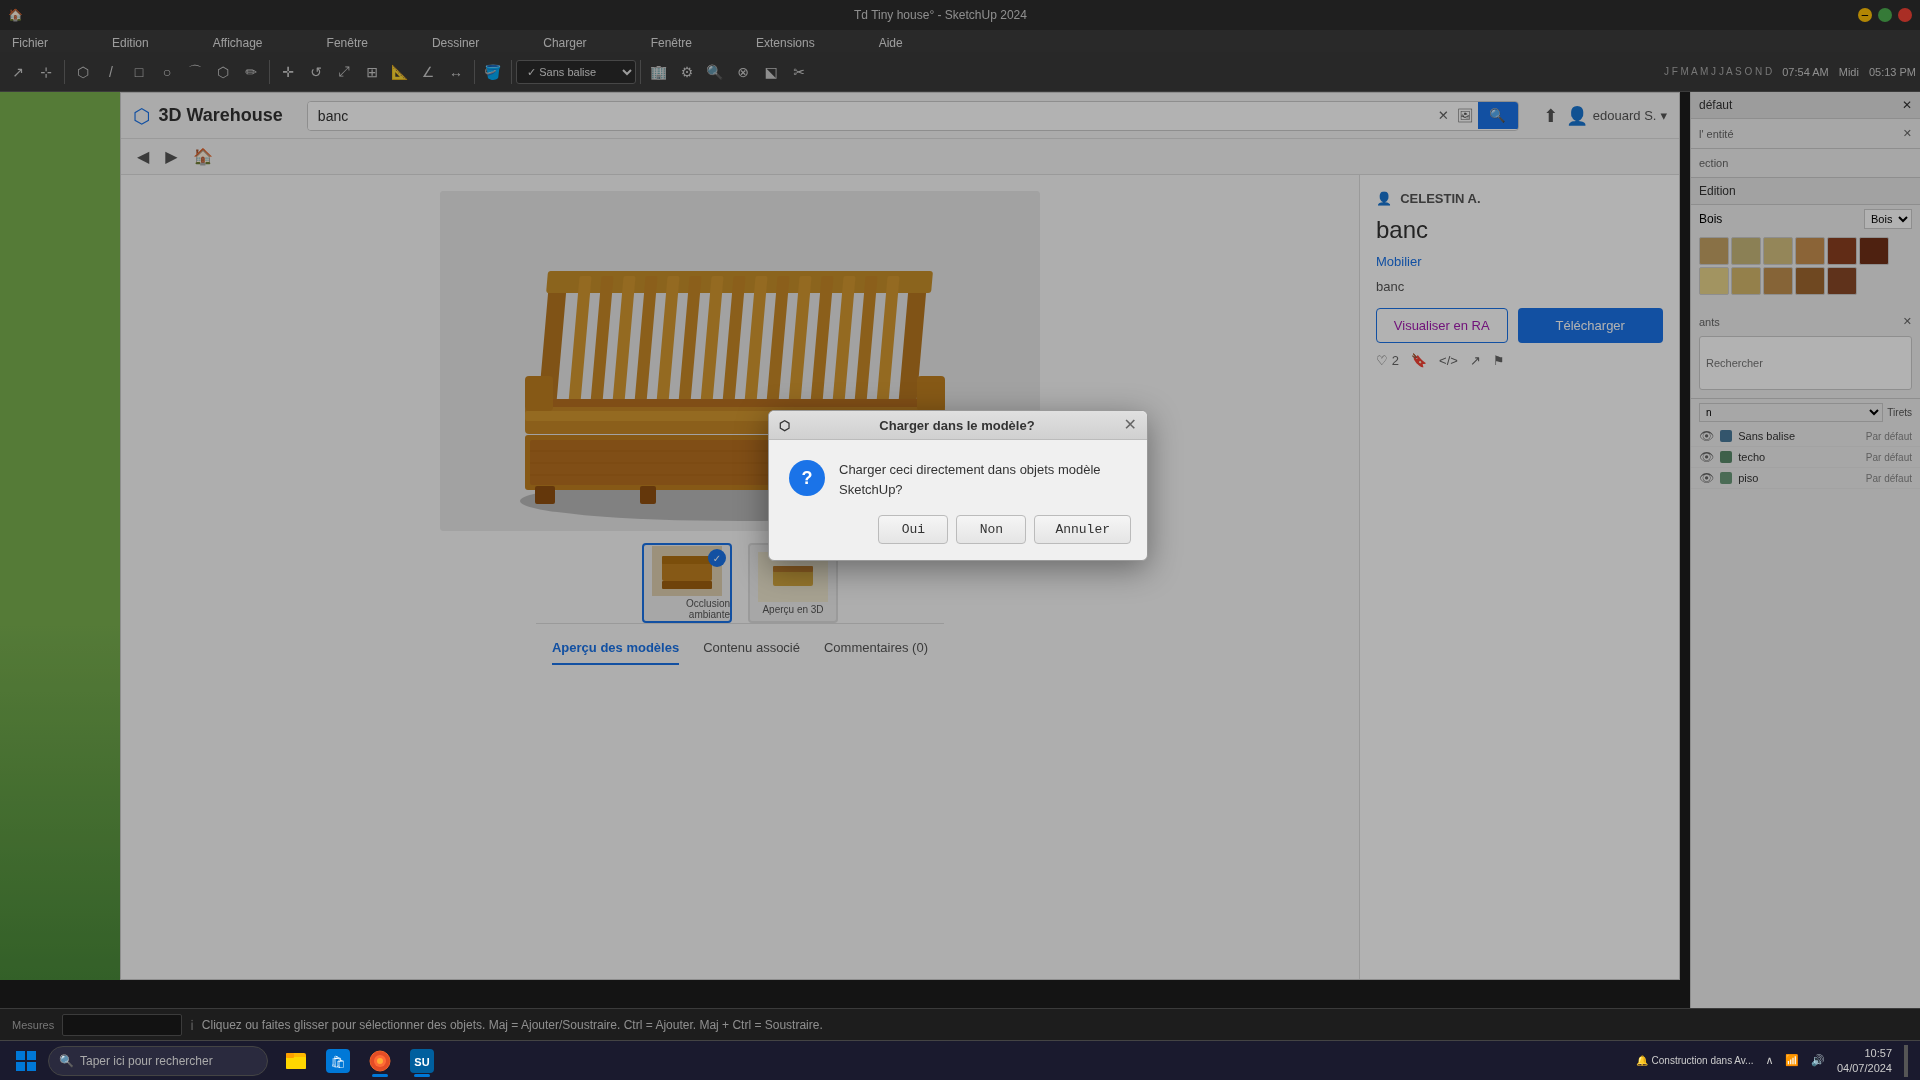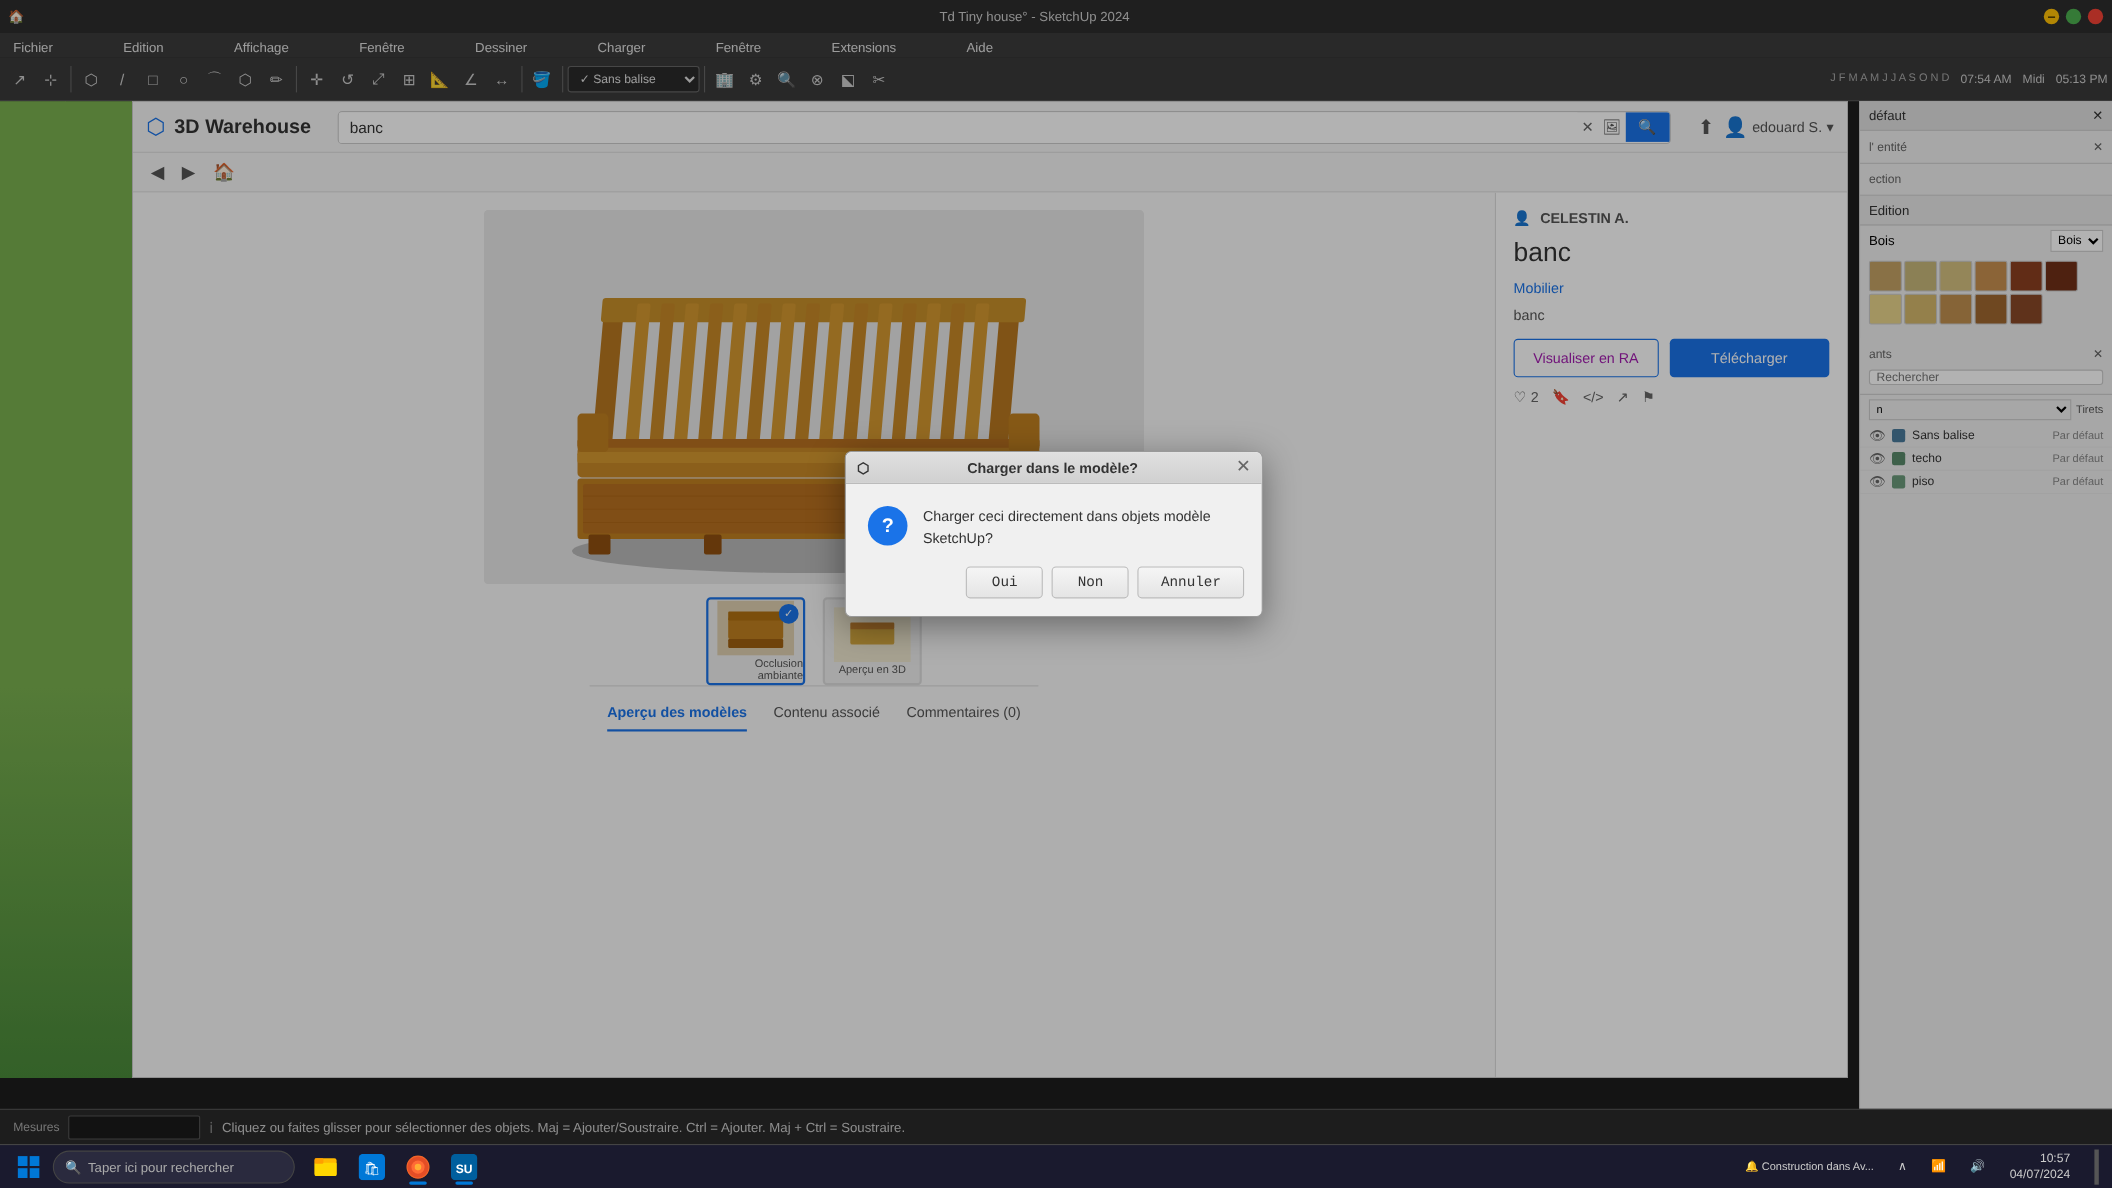--- a/index.html
+++ b/index.html
@@ -309,21 +309,21 @@
       gap: 2px;
       padding: 4px 8px;
     }
     .material-swatch {
       width: 30px; height: 28px;
       border: 1px solid #ccc;
       border-radius: 2px;
       cursor: pointer;
     }
     .search-field {
-      width: 100%; padding: 0 6px; border: 1px solid #ccc; border-radius: 3px; font-size: 11px;
+      width: 100%; padding: 20px 6px; border: 1px solid #ccc; border-radius: 3px; font-size: 11px;
       background: white; margin: 4px 0;
     }
     .layers-list { font-size: 11px; }
     .layer-item {
       display: flex; align-items: center; gap: 6px; padding: 3px 8px;
       border-bottom: 1px solid #e8e8e8; color: #333;
     }
     .layer-dot { width: 12px; height: 12px; background: #4a7a9b; border-radius: 2px; }
     .layer-dot.blue { background: #4a7a9b; }
 
@@ -430,21 +430,21 @@
     .taskbar-apps { display: flex; align-items: center; gap: 2px; margin: 0 8px; }
     .taskbar-app {
       width: 40px; height: 36px; display: flex; align-items: center; justify-content: center;
       cursor: pointer; border-radius: 4px; font-size: 20px; position: relative;
     }
     .taskbar-app.active::after {
       content: ''; position: absolute; bottom: 2px; left: 50%; transform: translateX(-50%);
       width: 16px; height: 3px; background: #0078d7; border-radius: 2px;
     }
     .taskbar-tray {
-      margin-left: auto; display: flex; align-items: center; gap: 22px; color: #ccc; font-size: 11px;
+      margin-left: auto; display: flex; align-items: center; gap: 12px; color: #ccc; font-size: 11px;
       padding-right: 8px;
     }
     .tray-time { text-align: right; line-height: 1.3; }
   </style>
 </head>
 <body>
 
 <div class="title-bar">
   <span>🏠</span>
   <span class="title-bar-title">Td Tiny house° - SketchUp 2024</span>

